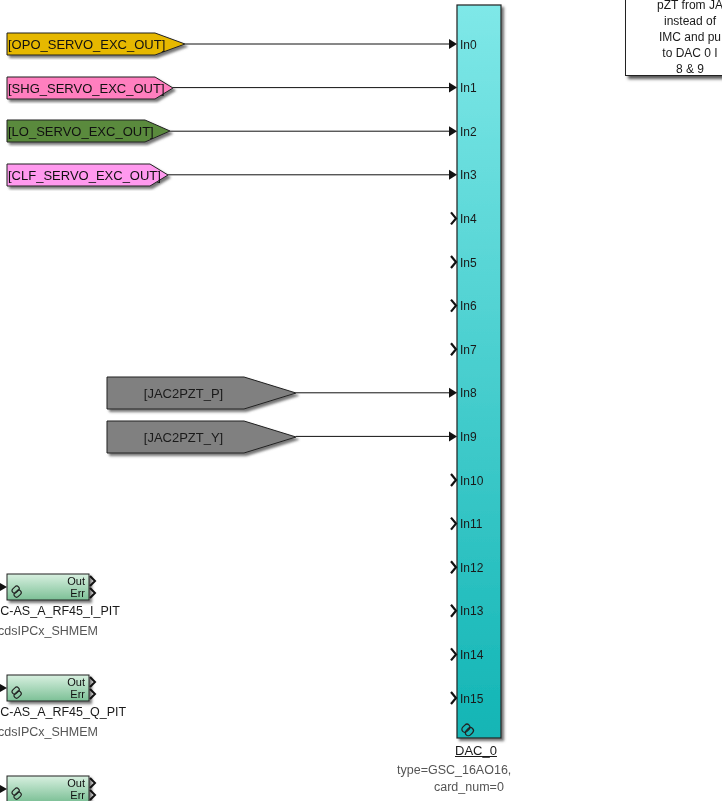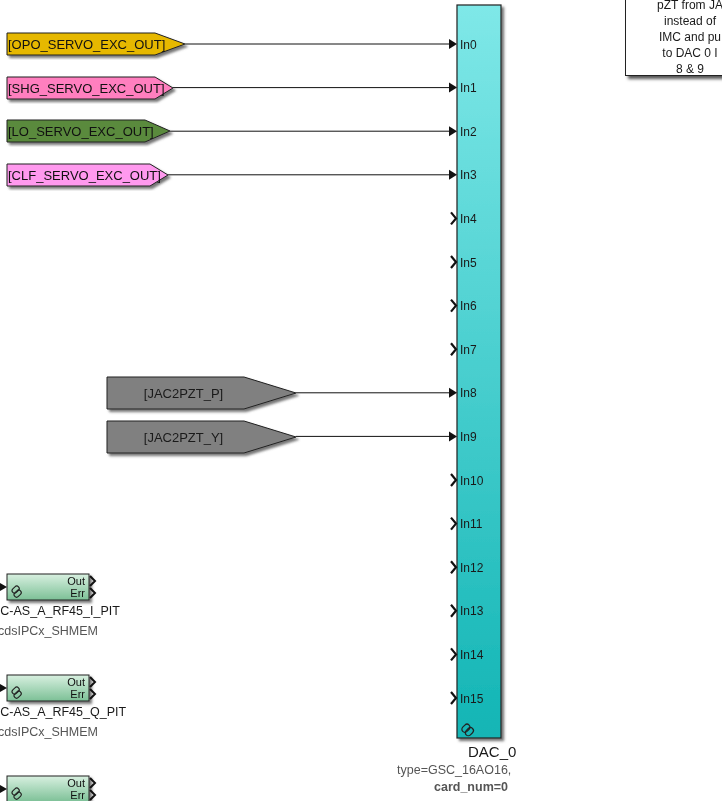--- a/index.html
+++ b/index.html
@@ -177,20 +177,20 @@
 </svg>
 
 <div class="note">
   <div>pZT from JA</div>
   <div>instead of</div>
   <div>IMC and pu</div>
   <div>to DAC 0 I</div>
   <div>8 &amp; 9</div>
 </div>
 
-<div class="caption" style="left:468px;top:743px;font-size:15px;">DAC_0</div>
+<div class="caption" style="left:455px;top:743px;font-size:13px;text-decoration:underline;">DAC_0</div>
 <div class="caption gray" style="left:397px;top:763px;">type=GSC_16AO16,</div>
-<div class="caption gray" style="left:434px;top:780px;font-weight:bold;">card_num=0</div>
+<div class="caption gray" style="left:434px;top:780px;">card_num=0</div>
 
 <div class="caption" style="left:-8px;top:604px;">SC-AS_A_RF45_I_PIT</div>
 <div class="caption gray" style="left:-2px;top:624px;">cdsIPCx_SHMEM</div>
 <div class="caption" style="left:-8px;top:705px;">SC-AS_A_RF45_Q_PIT</div>
 <div class="caption gray" style="left:-2px;top:725px;">cdsIPCx_SHMEM</div>
 
 </body></html>

